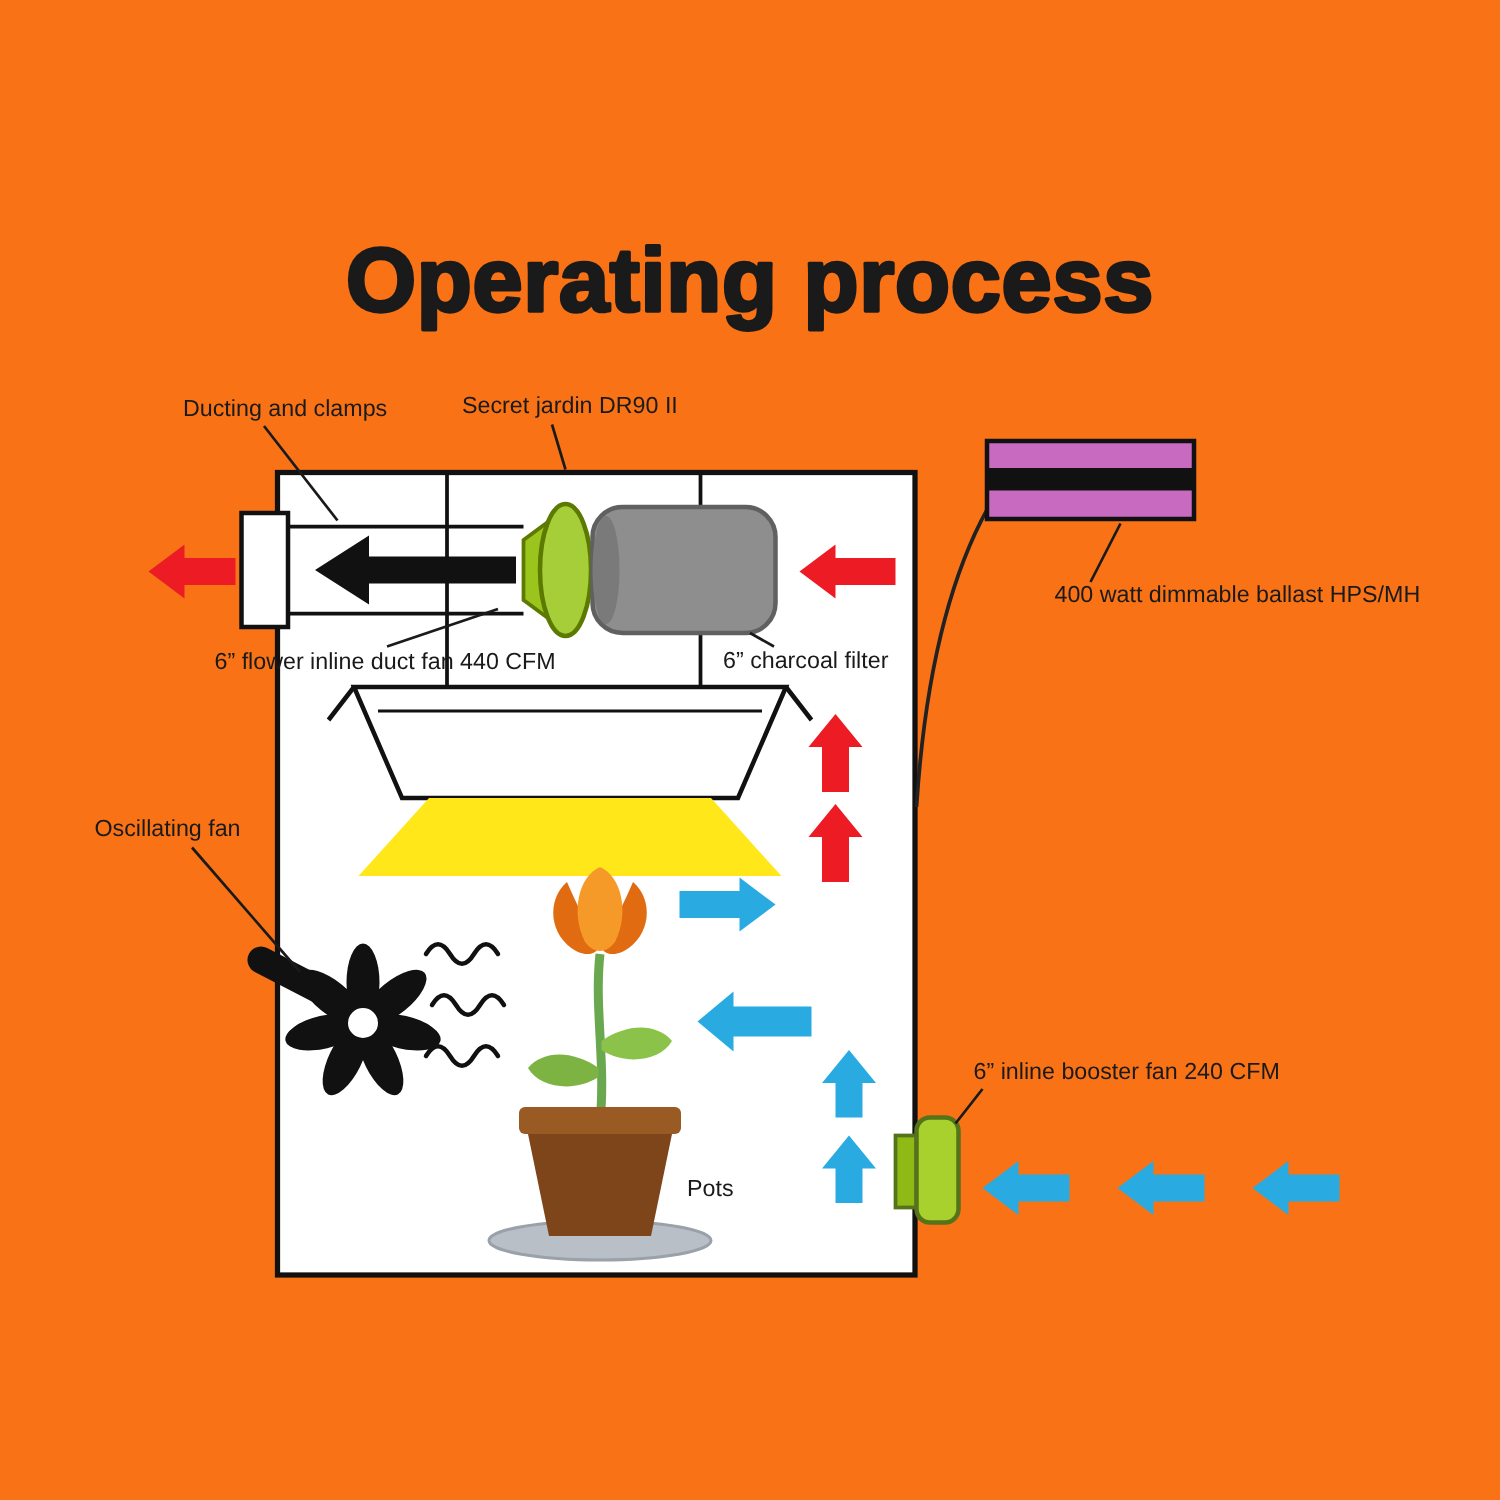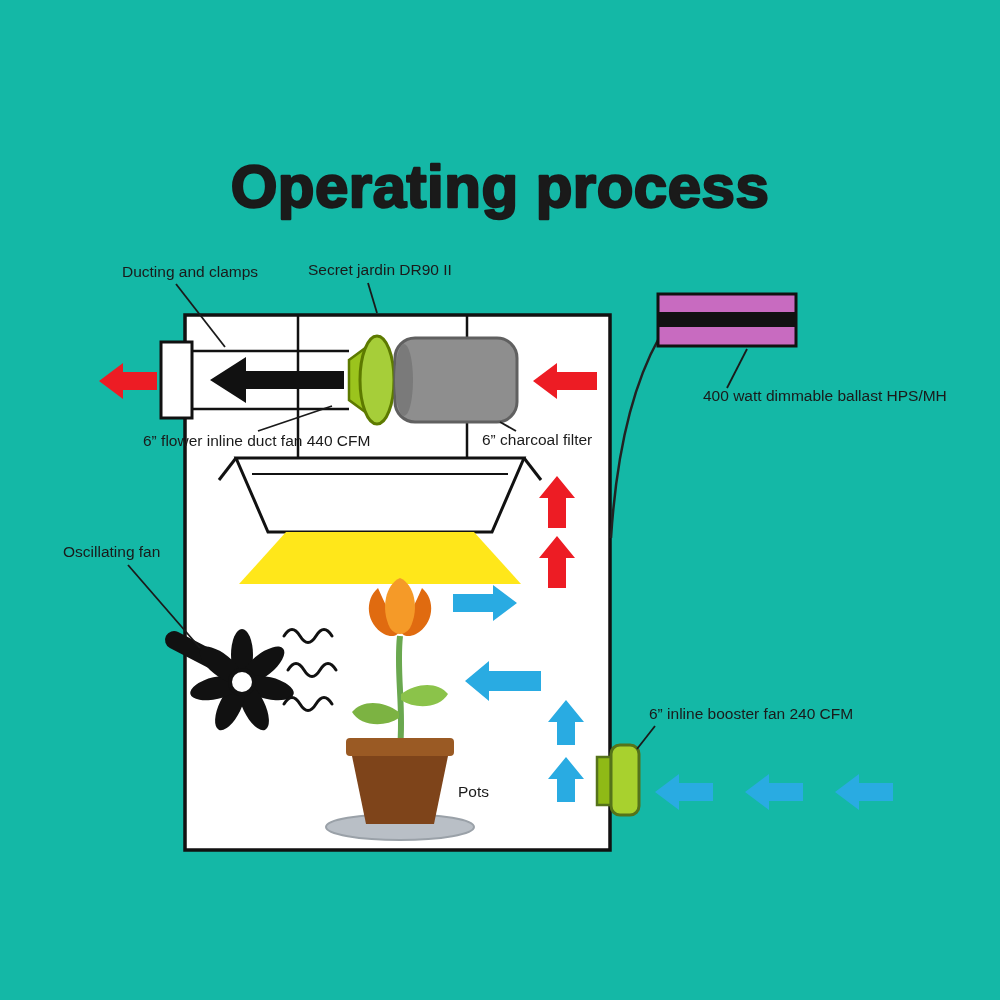--- a/index.html
+++ b/index.html
@@ -1,16 +1,16 @@
 <!DOCTYPE html>
 <html><head>
 <meta charset="utf-8">
 <style>
   html,body{margin:0;padding:0;background:#ffffff;}
-  .canvas{position:relative;width:1000px;height:1000px;background:#14b8a6;font-family:"Liberation Sans",sans-serif;overflow:hidden;}
+  .canvas{position:relative;width:1000px;height:1000px;background:#f97316;font-family:"Liberation Sans",sans-serif;overflow:hidden;}
   svg{display:block;}
   text{fill:#1a1a1a;font-family:"Liberation Sans",sans-serif;}
   .title{font-size:60px;font-weight:bold;stroke:#1a1a1a;stroke-width:2.4;paint-order:stroke;stroke-linejoin:round;letter-spacing:0.5px;}
   .label{font-size:15.5px;}
   .ptr{stroke:#1a1a1a;stroke-width:1.8;fill:none;}
   .outline{stroke:#111111;fill:#ffffff;}
 </style>
 </head>
 <body>
 

